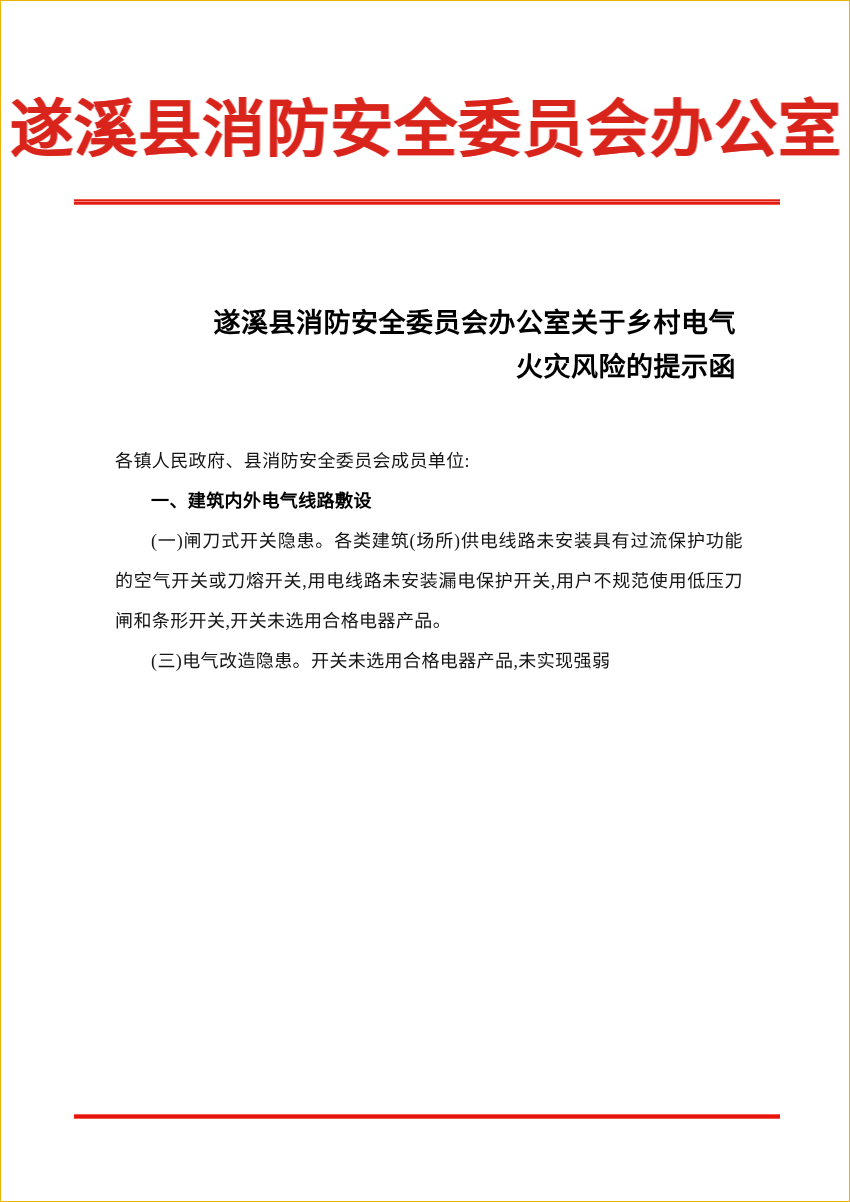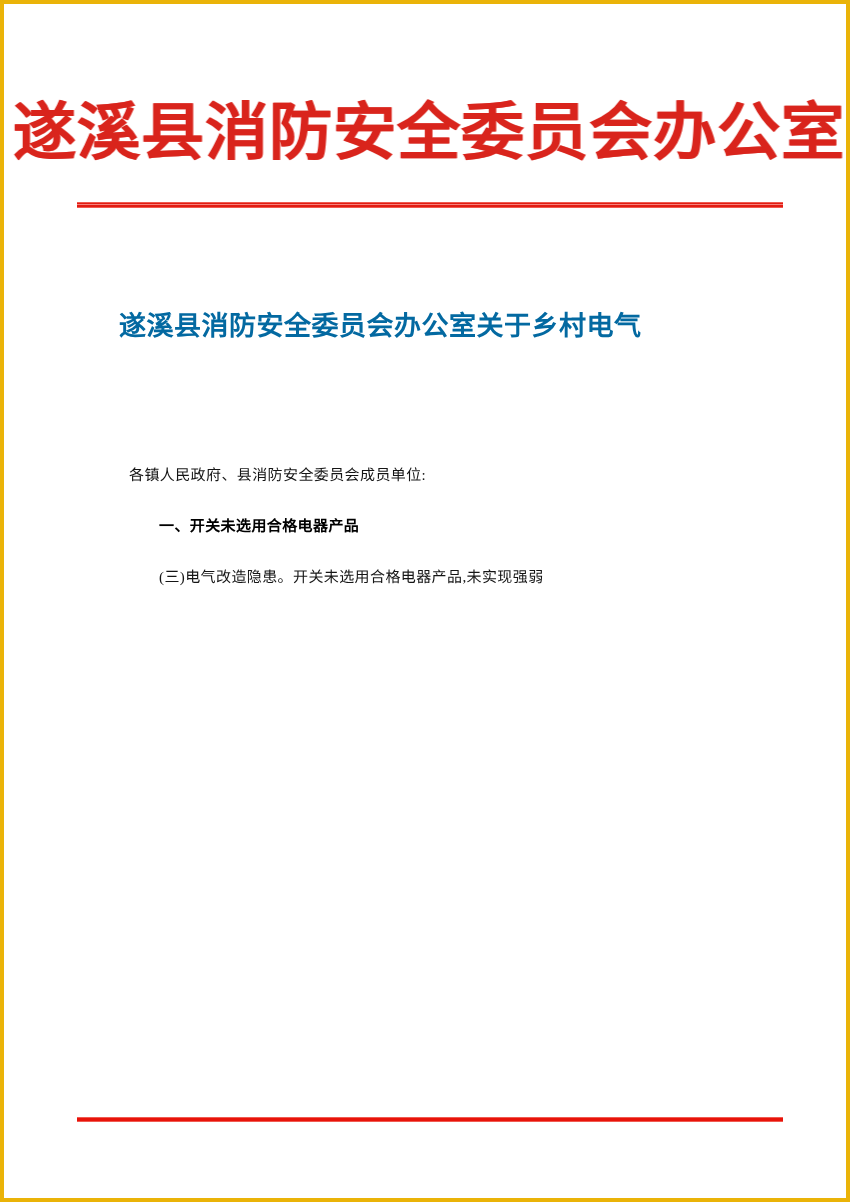--- a/index.html
+++ b/index.html
@@ -14,21 +14,21 @@
     -webkit-font-smoothing: antialiased;
   }
 
   .page {
     position: relative;
     width: 850px;
     height: 1202px;
     margin: 0 auto;
     background: #ffffff;
     box-sizing: border-box;
-    border: 4px solid #eab308;
+    border: 1px solid #eab308;
     overflow: hidden;
   }
 
   
   .masthead {
     position: absolute;
     left: 0;
     top: 96px;
     width: 850px;
     text-align: center;
@@ -66,43 +66,43 @@
     height: 1px;
     background: #f6837c;
   }
 
   
   .doc-title {
     position: absolute;
     left: 115px;
     top: 300px;
     width: 620px;
-    text-align: left;
+    text-align: right;
     font-weight: bold;
     font-size: 27px;
     line-height: 44px;
     letter-spacing: 0.5px;
-    color: #0369a1;
+    color: #000000;
   }
   .doc-title .tline { display: block; }
 
   
   .body-block {
     position: absolute;
     left: 114px;
     top: 440px;
     width: 628px;
   }
   .para {
-    font-size: 15px;
+    font-size: 18px;
     line-height: 40px;
     letter-spacing: 0.4px;
     text-align: justify;
     text-justify: inter-ideograph;
-    margin: 11px;
+    margin: 0;
     color: #151515;
   }
   .para.indent { text-indent: 2em; }
   .para.heading {
     font-weight: bold;
     text-indent: 2em;
     color: #000000;
   }
 
   
@@ -124,23 +124,25 @@
 <div class="page">
 
   <div class="masthead">
     <div class="masthead-title">遂溪县消防安全委员会办公室</div>
   </div>
 
   <div class="header-rule"></div>
 
   <div class="doc-title">
     <span class="tline">遂溪县消防安全委员会办公室关于乡村电气</span>
+    <span class="tline">火灾风险的提示函</span>
   </div>
 
   <div class="body-block">
     <p class="para">各镇人民政府、县消防安全委员会成员单位:</p>
-    <p class="para heading">一、开关未选用合格电器产品</p>
+    <p class="para heading">一、建筑内外电气线路敷设</p>
+    <p class="para indent">(一)闸刀式开关隐患。各类建筑(场所)供电线路未安装具有过流保护功能的空气开关或刀熔开关,用电线路未安装漏电保护开关,用户不规范使用低压刀闸和条形开关,开关未选用合格电器产品。</p>
     <p class="para indent">(三)电气改造隐患。开关未选用合格电器产品,未实现强弱</p>
   </div>
 
   <div class="footer-rule"></div>
 
 </div>
 
 </body></html>

